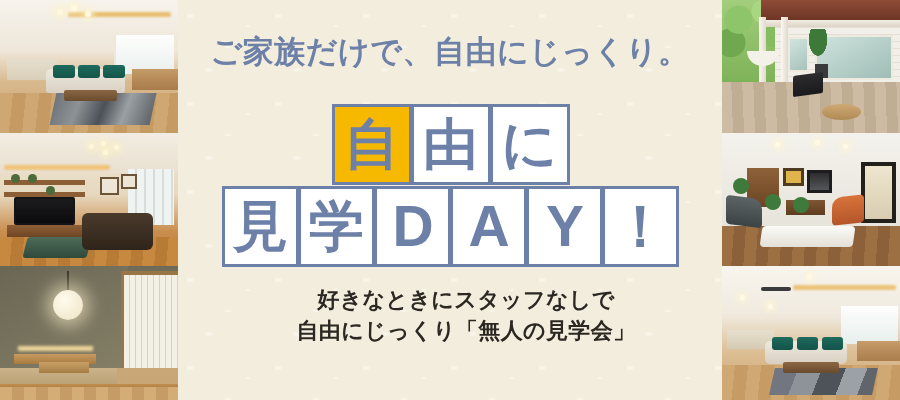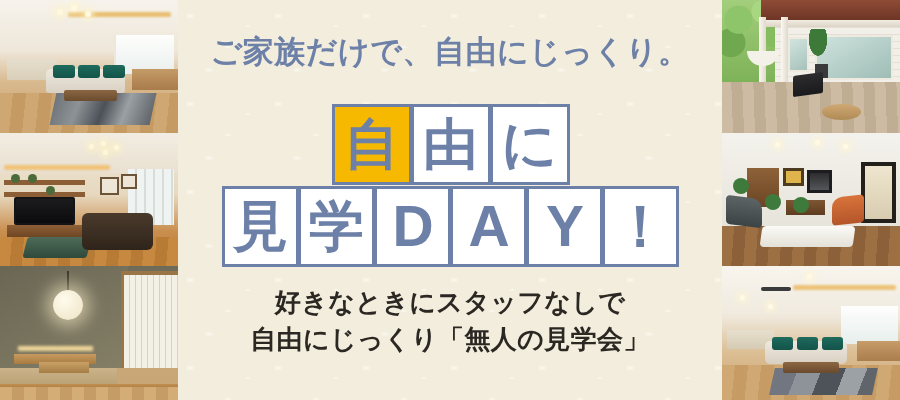--- a/index.html
+++ b/index.html
@@ -253,24 +253,24 @@
     margin-right:-1px;
   }
   .tile.gold { background:#F7B900; }
 
   .row1 .tile { width:80px; height:81px; font-size:55px; }
   .row2 .tile { width:77px; height:81px; font-size:55px; }
   .row2 .tile.latin { font-size:57px; letter-spacing:-1px; }
   .row2 .tile.bang  { font-size:57px; }
 
   .subtitle {
-    position:absolute; left:0; top:284px; width:100%;
+    position:absolute; left:16px; top:284px; width:100%;
     text-align:center;
     color:#2B2722;
-    font-size:26px;
+    font-size:22px;
     font-weight:bold;
     line-height:1.42;
     letter-spacing:0.4px;
     white-space:nowrap;
   }
   .subtitle .ln { display:block; }
 </style>
 </head>
 <body>
 

